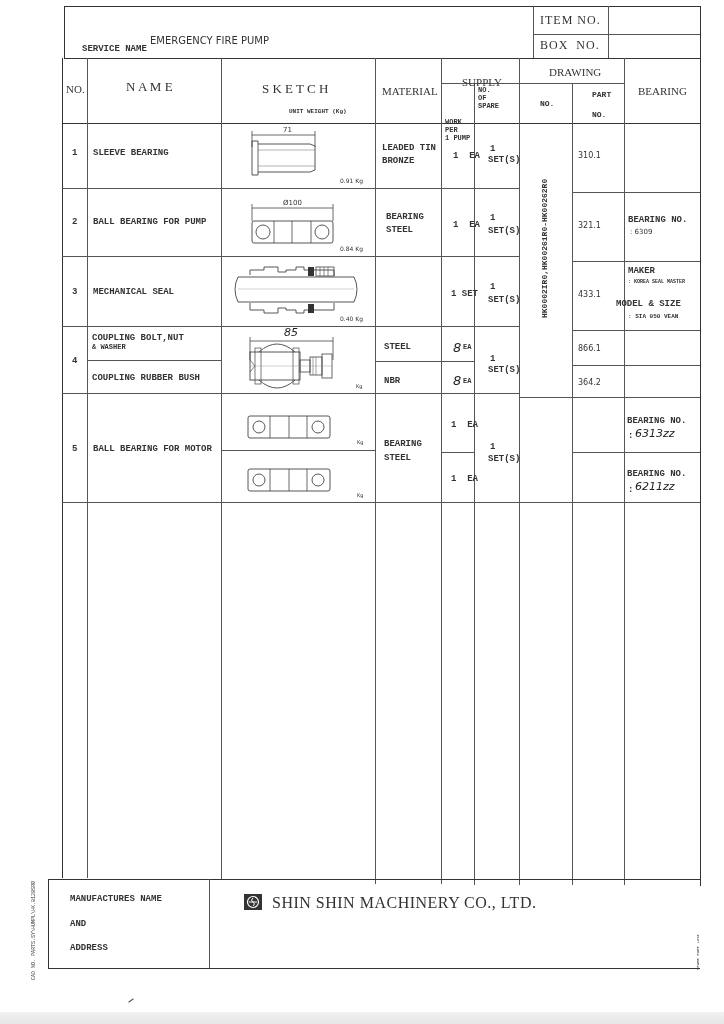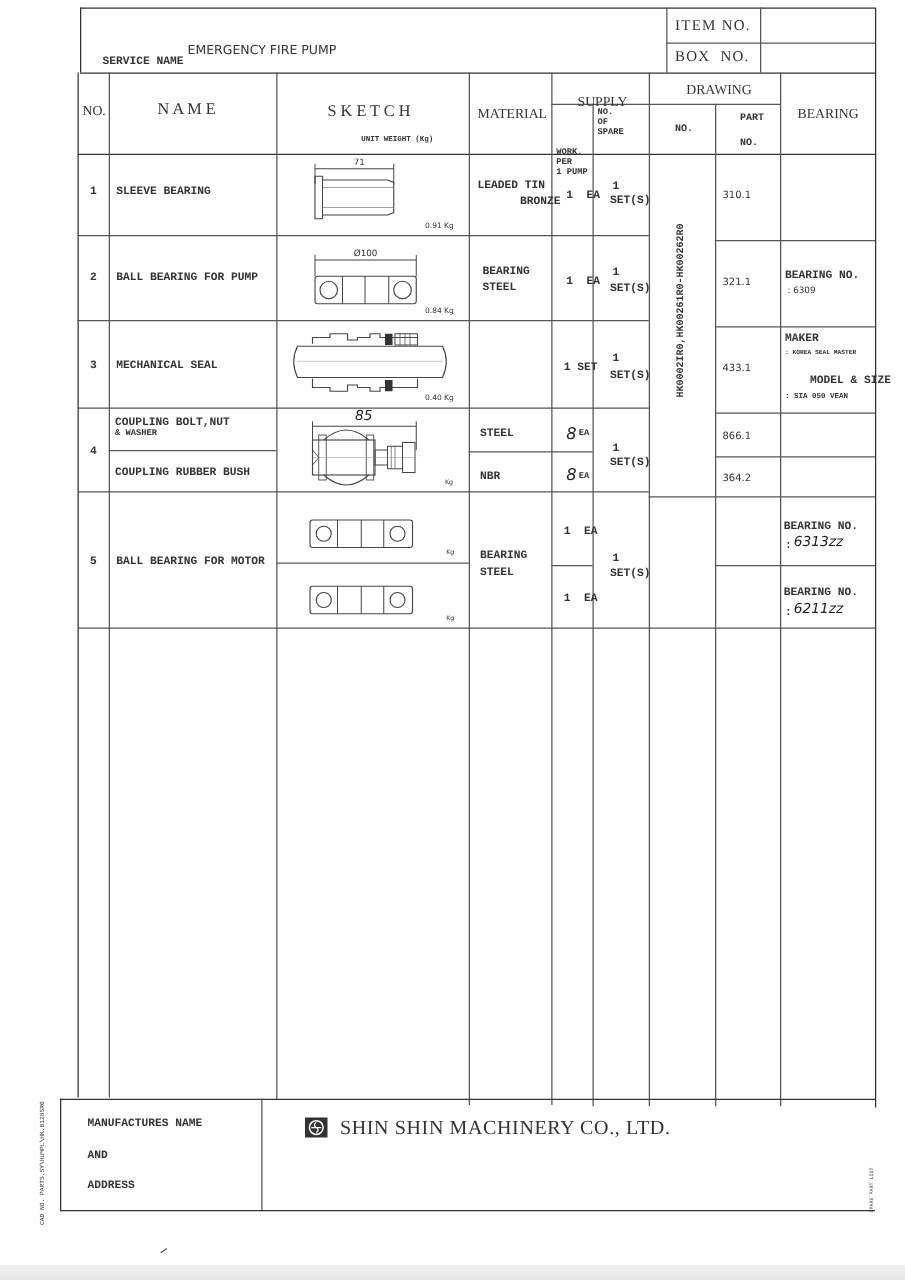--- a/index.html
+++ b/index.html
@@ -103,21 +103,21 @@
     <line x1="7" y1="6" x2="7" y2="22" stroke="#444" stroke-width="0.8"></line>
     <line x1="70" y1="6" x2="70" y2="22" stroke="#444" stroke-width="0.8"></line>
     <path d="M7,16 H13 V19 H65 L70,21 V45 L65,47 H13 V50 H7 Z" fill="none" stroke="#444" stroke-width="0.9"></path>
     <line x1="13" y1="19" x2="13" y2="47" stroke="#444" stroke-width="0.8"></line>
     <line x1="13" y1="25" x2="70" y2="25" stroke="#666" stroke-width="0.5"></line>
     <line x1="13" y1="41" x2="70" y2="41" stroke="#666" stroke-width="0.5"></line>
   </svg>
   <div class="t sans tiny" style="left:283px;top:126px;font-size:7px;">71</div>
   <div class="t sans tiny" style="left:340px;top:178px;font-size:6px;">0.91 Kg</div>
   <div class="t" style="left:382px;top:143px;">LEADED TIN</div>
-  <div class="t" style="left:382px;top:156px;margin-left:34px;">BRONZE</div>
+  <div class="t" style="left:382px;top:156px;">BRONZE</div>
   <div class="t" style="left:453px;top:151px;white-space:pre;">1  EA</div>
   <div class="t center" style="left:490px;top:144px;">1</div>
   <div class="t" style="left:488px;top:155px;">SET(S)</div>
   <div class="t sans" style="left:578px;top:151px;font-size:8px;">310.1</div>
 </div>
 
 <div class="t vert" style="left:540px;top:318px;font-size:8px;">HK0002IR0,HK00261R0-HK00262R0</div>
 
 <div>
   <div class="t" style="left:72px;top:217px;">2</div>
@@ -160,21 +160,21 @@
     <path d="M16,41 V48 H30 V51 H44 V46 H52 V48 H62 V51 H70 V48 H100 V41" fill="none" stroke="#444" stroke-width="0.9"></path>
     <rect x="74" y="42" width="6" height="9" fill="#333"></rect>
   </svg>
   <div class="t sans tiny" style="left:340px;top:316px;font-size:6px;">0.40 Kg</div>
   <div class="t" style="left:451px;top:289px;">1 SET</div>
   <div class="t" style="left:490px;top:282px;">1</div>
   <div class="t" style="left:488px;top:295px;">SET(S)</div>
   <div class="t sans" style="left:578px;top:290px;font-size:8px;">433.1</div>
   <div class="t" style="left:628px;top:266px;">MAKER</div>
   <div class="t" style="left:628px;top:280px;font-size:5px;">: KOREA SEAL MASTER</div>
-  <div class="t" style="left:648px;top:299px;">MODEL &amp; SIZE</div>
+  <div class="t" style="left:616px;top:299px;">MODEL &amp; SIZE</div>
   <div class="t" style="left:628px;top:314px;font-size:6px;">: SIA 050 VEAN</div>
 </div>
 
 <div>
   <div class="t" style="left:72px;top:356px;">4</div>
   <div class="t" style="left:92px;top:333px;">COUPLING BOLT,NUT</div>
   <div class="t small" style="left:92px;top:343px;">&amp; WASHER</div>
   <div class="t" style="left:92px;top:373px;">COUPLING RUBBER BUSH</div>
   <svg style="left:245px;top:330px;" width="120" height="62">
     <line x1="5" y1="11" x2="88" y2="11" stroke="#444" stroke-width="0.8"></line>

